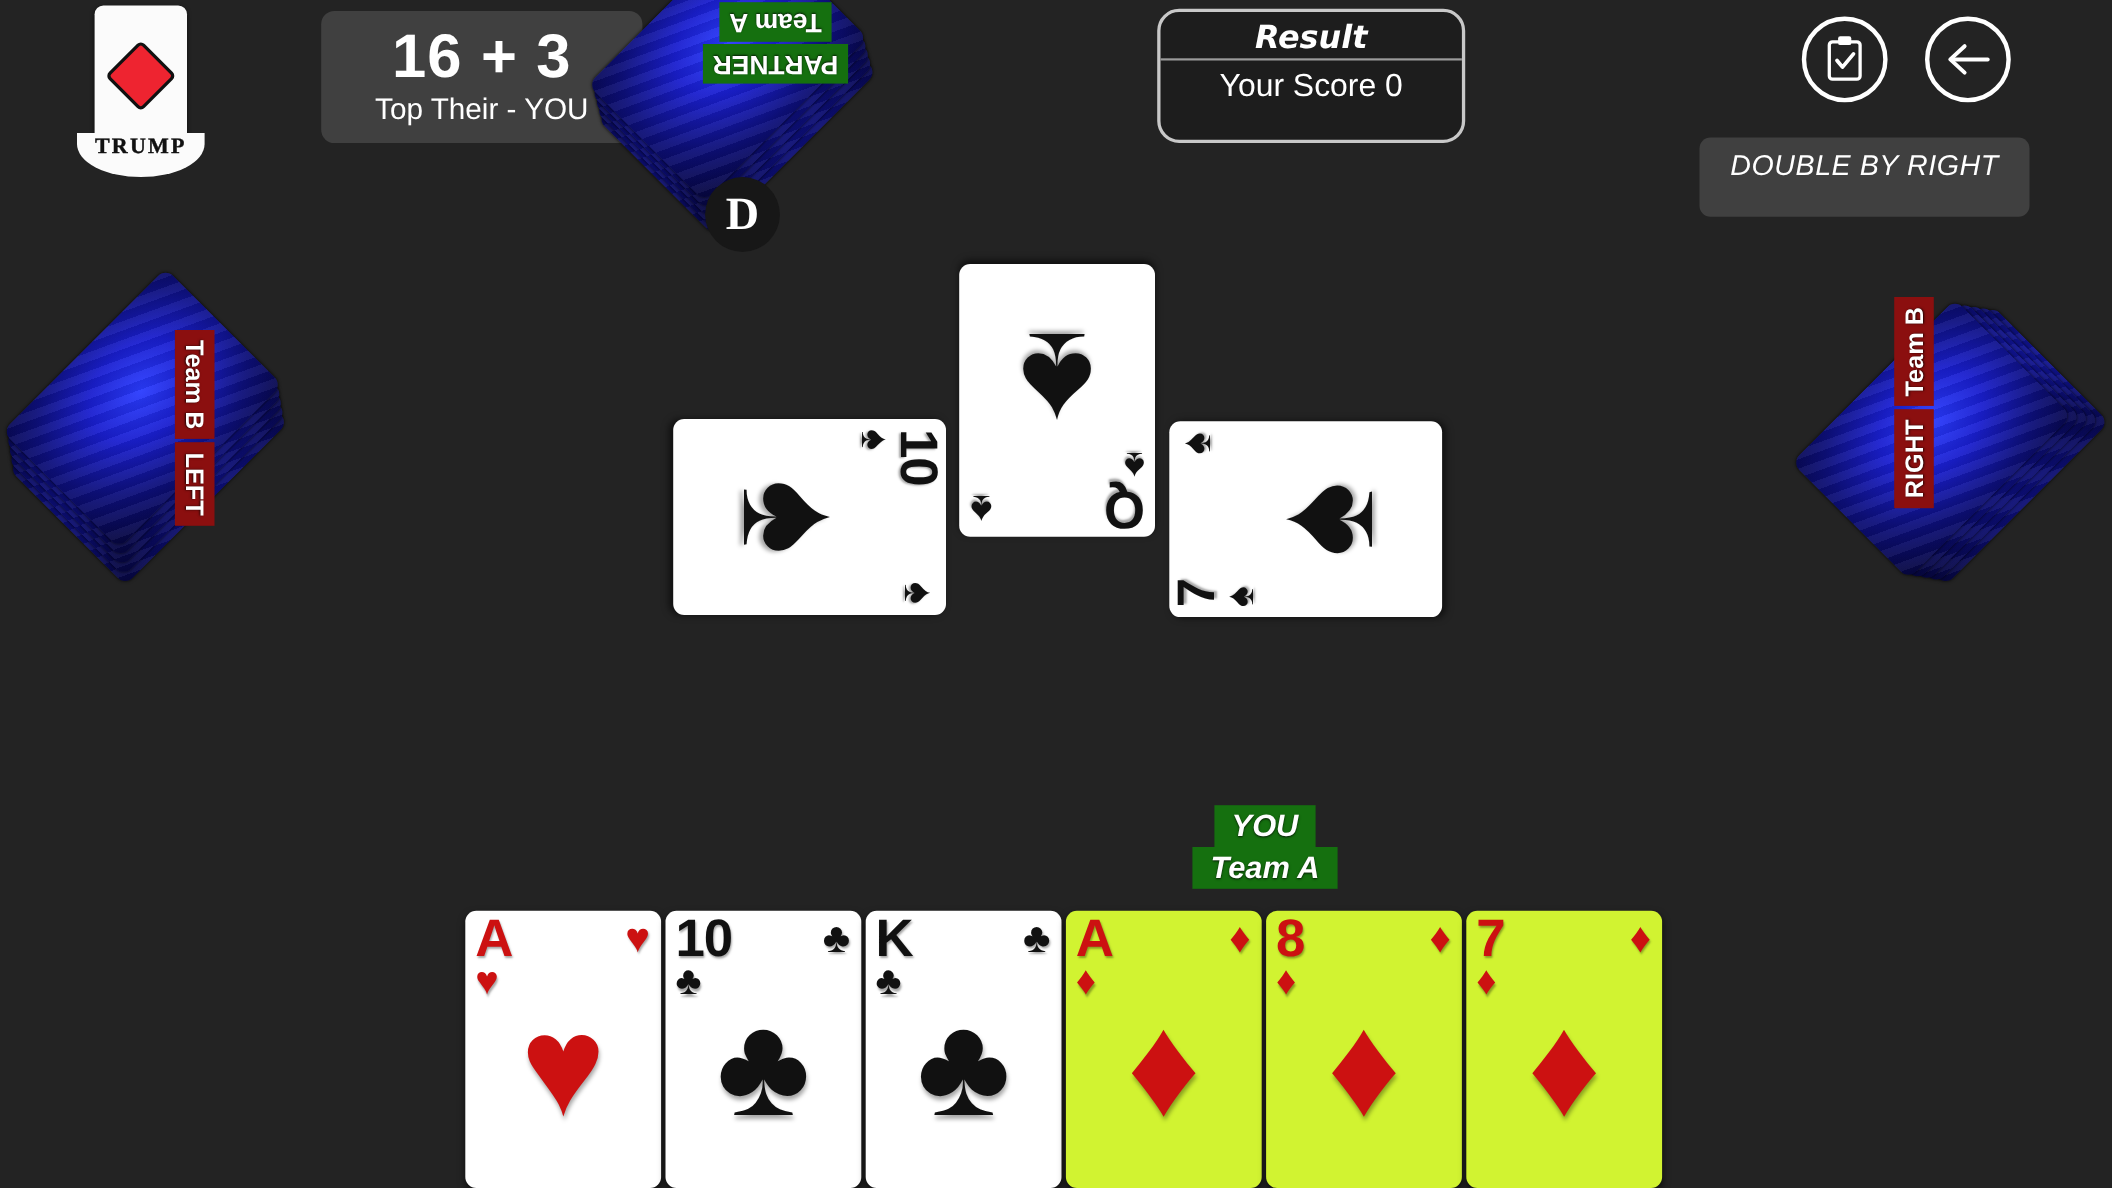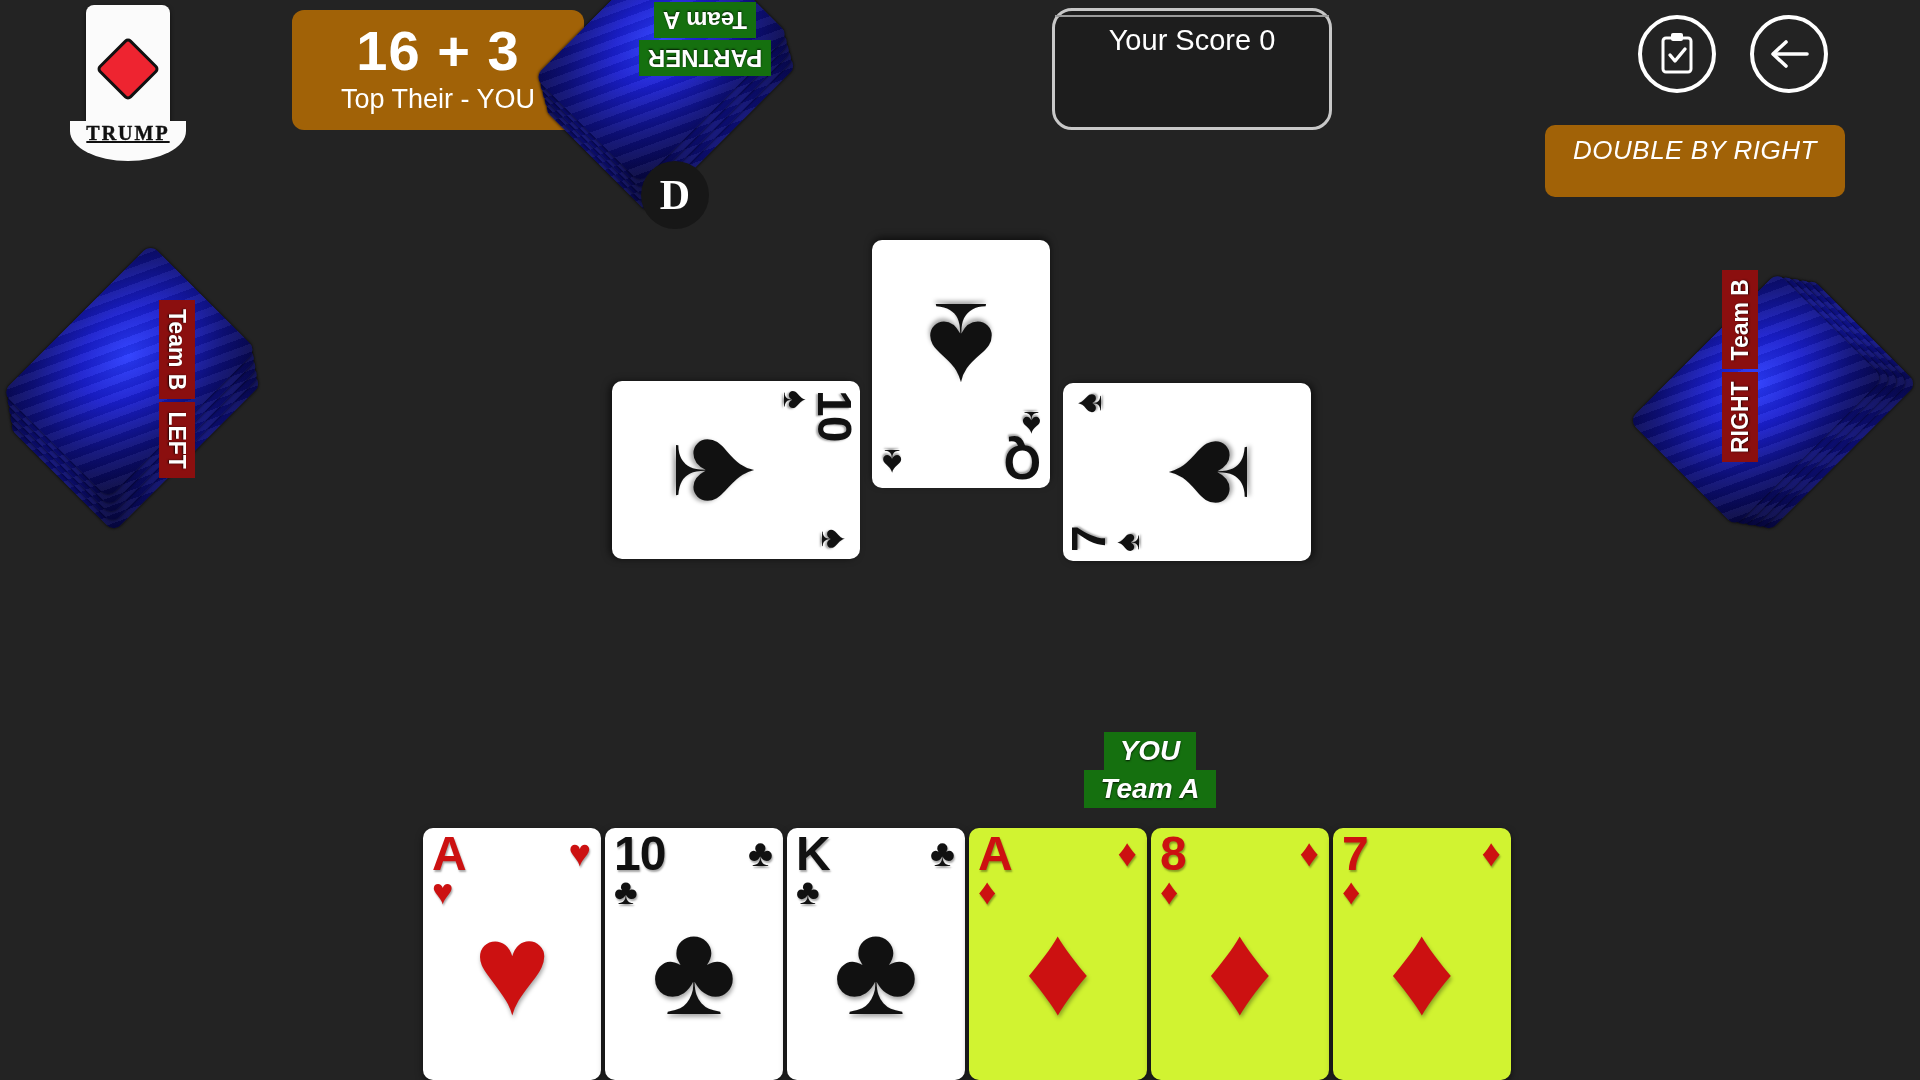--- a/index.html
+++ b/index.html
@@ -7,21 +7,21 @@
     width: 1920px; height: 1080px;
     background: #232323;
     font-family: "Liberation Sans", sans-serif;
     overflow: hidden;
   }
   #stage { position: relative; width: 1920px; height: 1080px; }
 
   
   .panel {
     position: absolute;
-    background: #a16207;
+    background: #404040;
     border-radius: 12px;
     color: #fff;
     text-align: center;
   }
 
   
   #trump-indicator { position: absolute; left: 78px; top: 5px; width: 100px; height: 155px; }
   #trump-card {
     position: absolute; left: 8px; top: 0; width: 84px; height: 128px;
     background: #fbfbfb; border-radius: 8px;
@@ -34,21 +34,21 @@
     border: 3px solid #111; border-radius: 5px;
   }
   #trump-base {
     position: absolute; left: -8px; top: 116px; width: 116px; height: 40px;
     background: #fbfbfb;
     border-radius: 0 0 58px 58px / 0 0 30px 30px;
     display: flex; align-items: flex-start; justify-content: center;
   }
   #trump-label {
     font-family: "Liberation Serif", serif; font-weight: 700;
-    font-size: 20px; letter-spacing: 2px; color: #111; line-height: 24px; text-decoration: underline;
+    font-size: 20px; letter-spacing: 2px; color: #111; line-height: 24px;
     -webkit-text-stroke: .4px #111;
   }
 
   
   #bid-panel { left: 292px; top: 10px; width: 292px; height: 120px; padding-top: 10px; }
   #bid-value { font-size: 56px; font-weight: 700; line-height: 62px; letter-spacing: 1px; }
   #bid-bidder { font-size: 27px; line-height: 34px; font-weight: 400; }
 
   
   #result-panel {
@@ -196,20 +196,21 @@
     <div class="back" style="transform:translate(-21px,-12px)"></div>
     <div class="back" style="transform:translate(-28px,-16px)"></div>
   </div>
   <div id="partner-tags">
     <span class="tag tag-green">PARTNER</span>
     <span class="tag tag-green">Team A</span>
   </div>
   <div id="dealer-badge">D</div>
 
   <div id="result-panel" class="panel">
+    <div id="result-title">Result</div>
     <div class="result-row">Your Score 0</div>
   </div>
 
   <div class="icon-circle" id="scoreboard-button">
     <svg width="38" height="44" viewBox="0 0 38 44">
       <rect x="5" y="6" width="28" height="34" rx="3" fill="none" stroke="#fff" stroke-width="3"></rect>
       <rect x="13" y="1" width="12" height="8" rx="2" fill="#fff"></rect>
       <path d="M12 23 l5 6 l10 -12" fill="none" stroke="#fff" stroke-width="3.4" stroke-linecap="round" stroke-linejoin="round"></path>
     </svg>
   </div>

